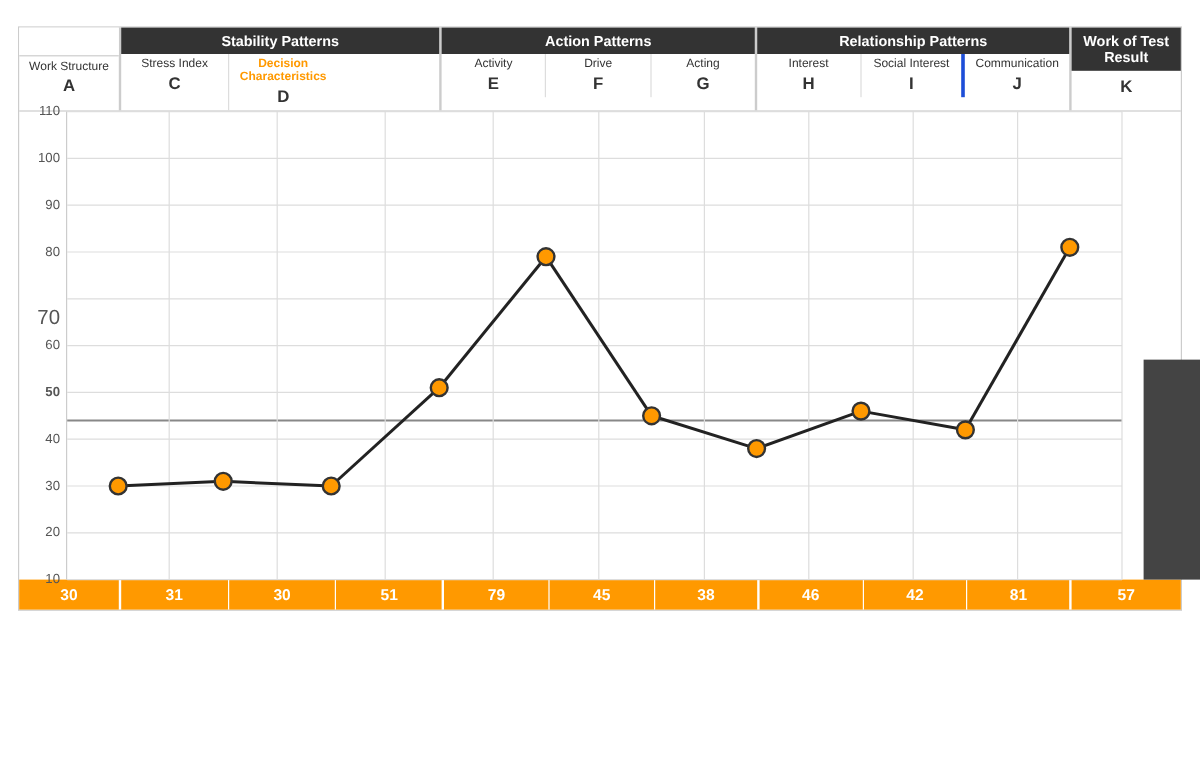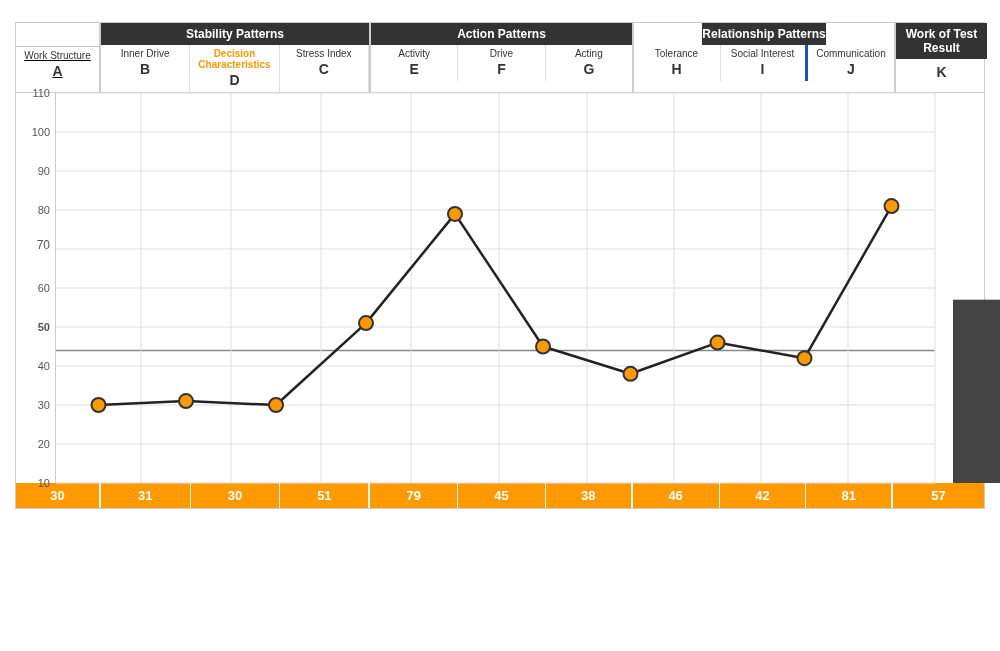--- a/index.html
+++ b/index.html
@@ -43,45 +43,41 @@
     <div class="title"></div>
     <div class="brand">
       <span></span><span style="color:#f90;"></span>
     </div>
   </div>
 
   <div class="chart-container">
 
     <div class="col-headers">
 
-      <div class="col-group" style="width:85px;text-decoration:underline;">
+      <div class="col-group" style="width:85px;">
         <div class="group-label-spacer" style="background:#fff;border-bottom:1px solid #ccc;"></div>
         <div class="col-cells">
           <div class="col-cell w-a">
             <div>Work Structure</div>
             <div class="col-letter">A</div>
           </div>
         </div>
       </div>
 
       <div class="col-group" style="width:270px;">
         <div class="group-label">Stability Patterns</div>
         <div class="col-cells">
           <div class="col-cell" style="width:90px;border-right:1px solid #ddd;">
-            <div>Inner Drive</div>
-            <div class="col-letter">B</div>
+            <div>Stress Index</div>
+            <div class="col-letter">C</div>
           </div>
           <div class="col-cell" style="width:90px;">
             <div style="color:#f90;font-weight:bold;">Decision Characteristics</div>
             <div class="col-letter">D</div>
           </div>
-          <div class="col-cell" style="width:90px;border-right:1px solid #ddd;">
-            <div>Stress Index</div>
-            <div class="col-letter">C</div>
-          </div>
         </div>
       </div>
 
       <div class="col-group" style="width:263px;">
         <div class="group-label">Action Patterns</div>
         <div class="col-cells">
           <div class="col-cell" style="width:88px;border-right:1px solid #ddd;">
             <div>Activity</div>
             <div class="col-letter">E</div>
           </div>
@@ -89,25 +85,25 @@
             <div>Drive</div>
             <div class="col-letter">F</div>
           </div>
           <div class="col-cell" style="width:87px;">
             <div>Acting</div>
             <div class="col-letter">G</div>
           </div>
         </div>
       </div>
 
-      <div class="col-group" style="width:262px;align-items:center;">
+      <div class="col-group" style="width:262px;">
         <div class="group-label">Relationship Patterns</div>
         <div class="col-cells">
           <div class="col-cell" style="width:87px;border-right:1px solid #ddd;">
-            <div>Tolerance</div>
+            <div>Interest</div>
             <div class="col-letter">H</div>
           </div>
           <div class="col-cell" style="width:87px;border-right:3px solid #1d4ed8;">
             <div>Social Interest</div>
             <div class="col-letter">I</div>
           </div>
           <div class="col-cell" style="width:87px;">
             <div>Communication</div>
             <div class="col-letter">J</div>
           </div>
@@ -126,21 +122,21 @@
     </div>
 
     <div style="display:flex;height:390px;">
 
       <div style="width:40px;position:relative;flex-shrink:0;border-right:1px solid #ccc;">
 
       <div style="position: absolute; right: 5px; font-size: 11px; color: rgb(85, 85, 85); top: 0px; transform: translateY(-50%);">110</div>
           <div style="position: absolute; right: 5px; font-size: 11px; color: rgb(85, 85, 85); top: 39px; transform: translateY(-50%);">100</div>
           <div style="position: absolute; right: 5px; font-size: 11px; color: rgb(85, 85, 85); top: 78px; transform: translateY(-50%); margin-left: 28px;">90</div>
           <div style="position: absolute; right: 5px; font-size: 11px; color: rgb(85, 85, 85); top: 117px; transform: translateY(-50%);">80</div>
-          <div style="position: absolute; right: 5px; font-size: 12px; color: rgb(85, 85, 85); top: 152px; transform: translateY(-50%);">70</div>
+          <div style="position: absolute; right: 5px; font-size: 17px; color: rgb(85, 85, 85); top: 172px; transform: translateY(-50%);">70</div>
           <div style="position: absolute; right: 5px; font-size: 11px; color: rgb(85, 85, 85); top: 195px; transform: translateY(-50%);">60</div>
           <div style="position: absolute; right: 5px; font-size: 11px; color: rgb(85, 85, 85); top: 234px; transform: translateY(-50%); font-weight: bold;">50</div>
           <div style="position: absolute; right: 5px; font-size: 11px; color: rgb(85, 85, 85); top: 273px; transform: translateY(-50%);">40</div>
           <div style="position: absolute; right: 5px; font-size: 11px; color: rgb(85, 85, 85); top: 312px; transform: translateY(-50%);">30</div>
           <div style="position: absolute; right: 5px; font-size: 11px; color: rgb(85, 85, 85); top: 351px; transform: translateY(-50%);">20</div>
           <div style="position: absolute; right: 5px; font-size: 11px; color: rgb(85, 85, 85); top: 390px; transform: translateY(-50%);">10</div>
         </div>
 
       <div style="flex:1;position:relative;">
         <svg id="chart-svg" xmlns="http://www.w3.org/2000/svg" width="970" height="390" viewBox="0 0 970 390" style="width: 970px; height: 390px;">

